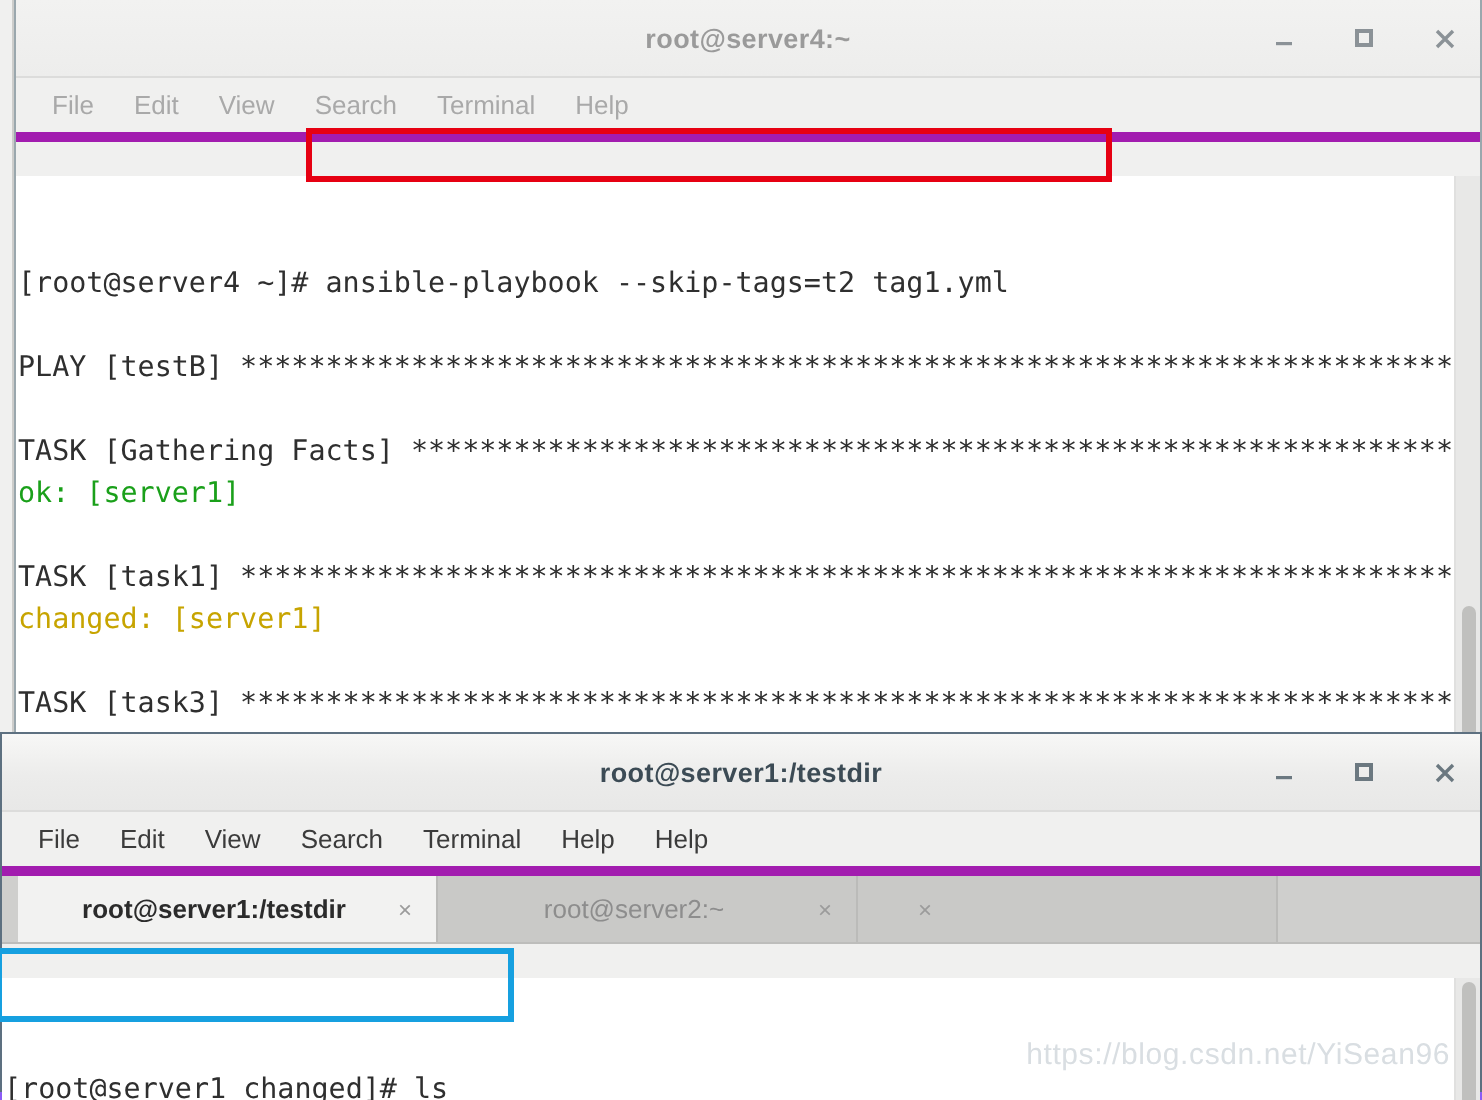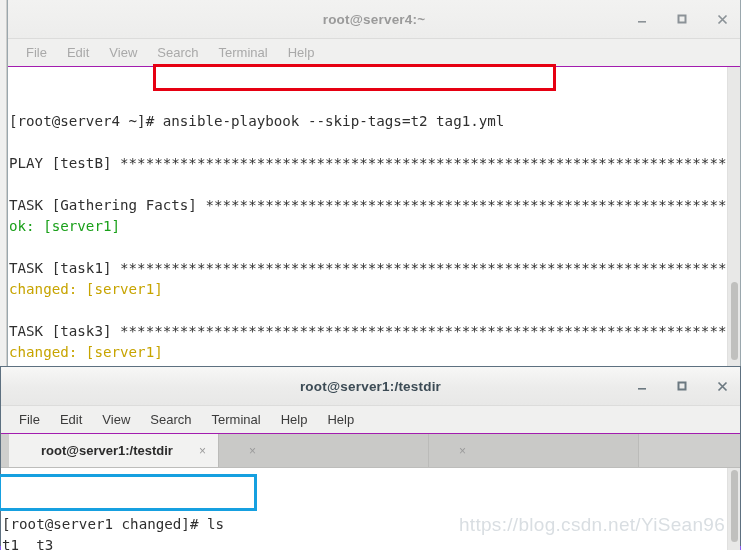--- a/index.html
+++ b/index.html
@@ -60,21 +60,21 @@
   }
   .wbtn svg { display: block; }
 
   
   .menubar {
     height: 27px;
     display: flex;
     align-items: center;
     padding-left: 9px;
     background: #f0f0ef;
-    border-bottom: 1px solid #a21caf;
+    border-bottom: 5px solid #a21caf;
     gap: 2px;
   }
   .menuitem {
     font-size: 13px;
     color: #3b3b3b;
     padding: 2px 9px;
     cursor: default;
     white-space: nowrap;
   }
   .menuitem.dim { color: #a9a9a9; }
@@ -121,20 +121,21 @@
     position: relative;
     background: #ffffff;
     overflow: hidden;
     font-family: "DejaVu Sans Mono", "Liberation Mono", monospace;
     font-size: 14.2px;
     line-height: 21px;
     color: #2f2f2f;
     white-space: pre;
     padding: 2px 0 0 1px;
     box-sizing: border-box;
+    margin-top: 17px;
   }
   .tline { height: 21px; white-space: pre; }
   .c-green  { color: #1aa01a; }
   .c-yellow { color: #c7a400; }
   .c-plain  { color: #2f2f2f; }
 
   
   .scrollbar {
     position: absolute;
     top: 0; right: 0;
@@ -162,21 +163,21 @@
   .anno-blue {
     position: absolute;
     border: 3px solid #16a0e0;
     box-sizing: border-box;
     pointer-events: none;
   }
 
   .watermark {
     position: absolute;
     right: 16px; bottom: 14px;
-    font-size: 19px;
+    font-size: 15px;
     color: #d9dee2;
     letter-spacing: .3px;
     user-select: none;
     font-family: "Liberation Sans", sans-serif;
     margin-left: 36px;
   }
 
   
   .bg-sliver {
     position: absolute;
@@ -269,20 +270,21 @@
       <div class="menuitem">Help</div>
       <div class="menuitem">Help</div>
     </div>
 
     <div class="tabbar" id="tabbar-bottom">
         <div class="tab active">
           <span class="tab-label">root@server1:/testdir</span>
           <span class="tab-close">×</span>
         </div>
         <div class="tab">
+          <span class="tab-label">root@server2:~</span>
           <span class="tab-close">×</span>
         </div>
         <div class="tab">
           <span class="tab-close">×</span>
         </div>
       </div>
 
     <div class="term" id="term-bottom" style="height:88px; padding-right:14px; padding-top:4px;">
       <div id="term-bottom-lines"><div class="tline"><span class="c-plain">[root@server1 changed]# ls</span></div><div class="tline"><span class="c-plain">t1  t3</span></div></div>
       <div class="scrollbar">

